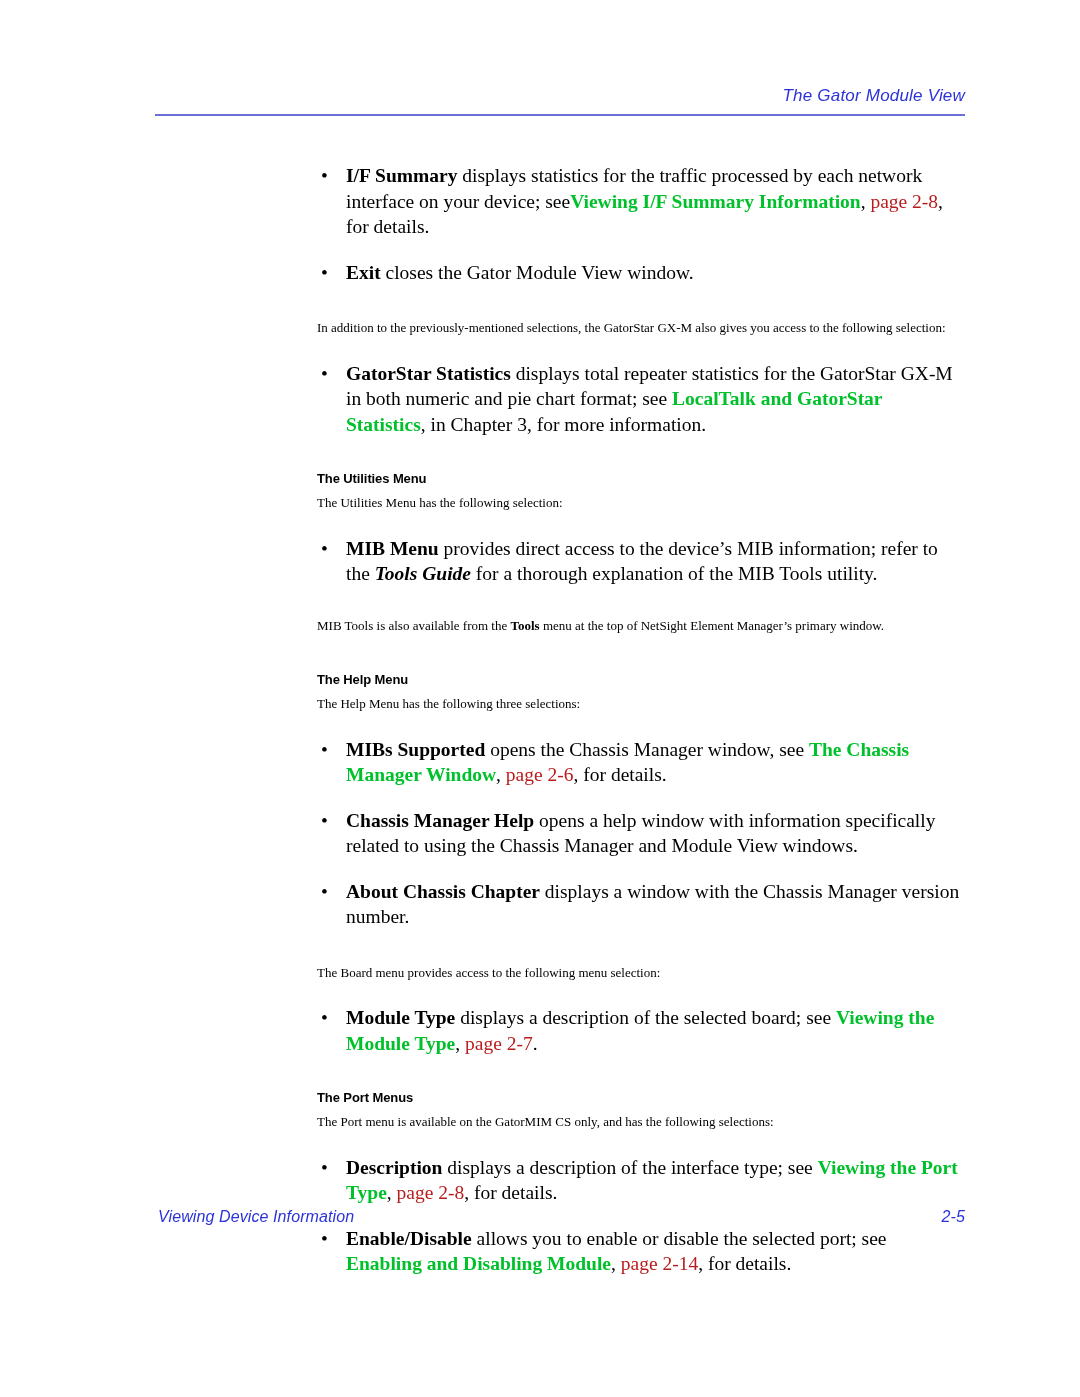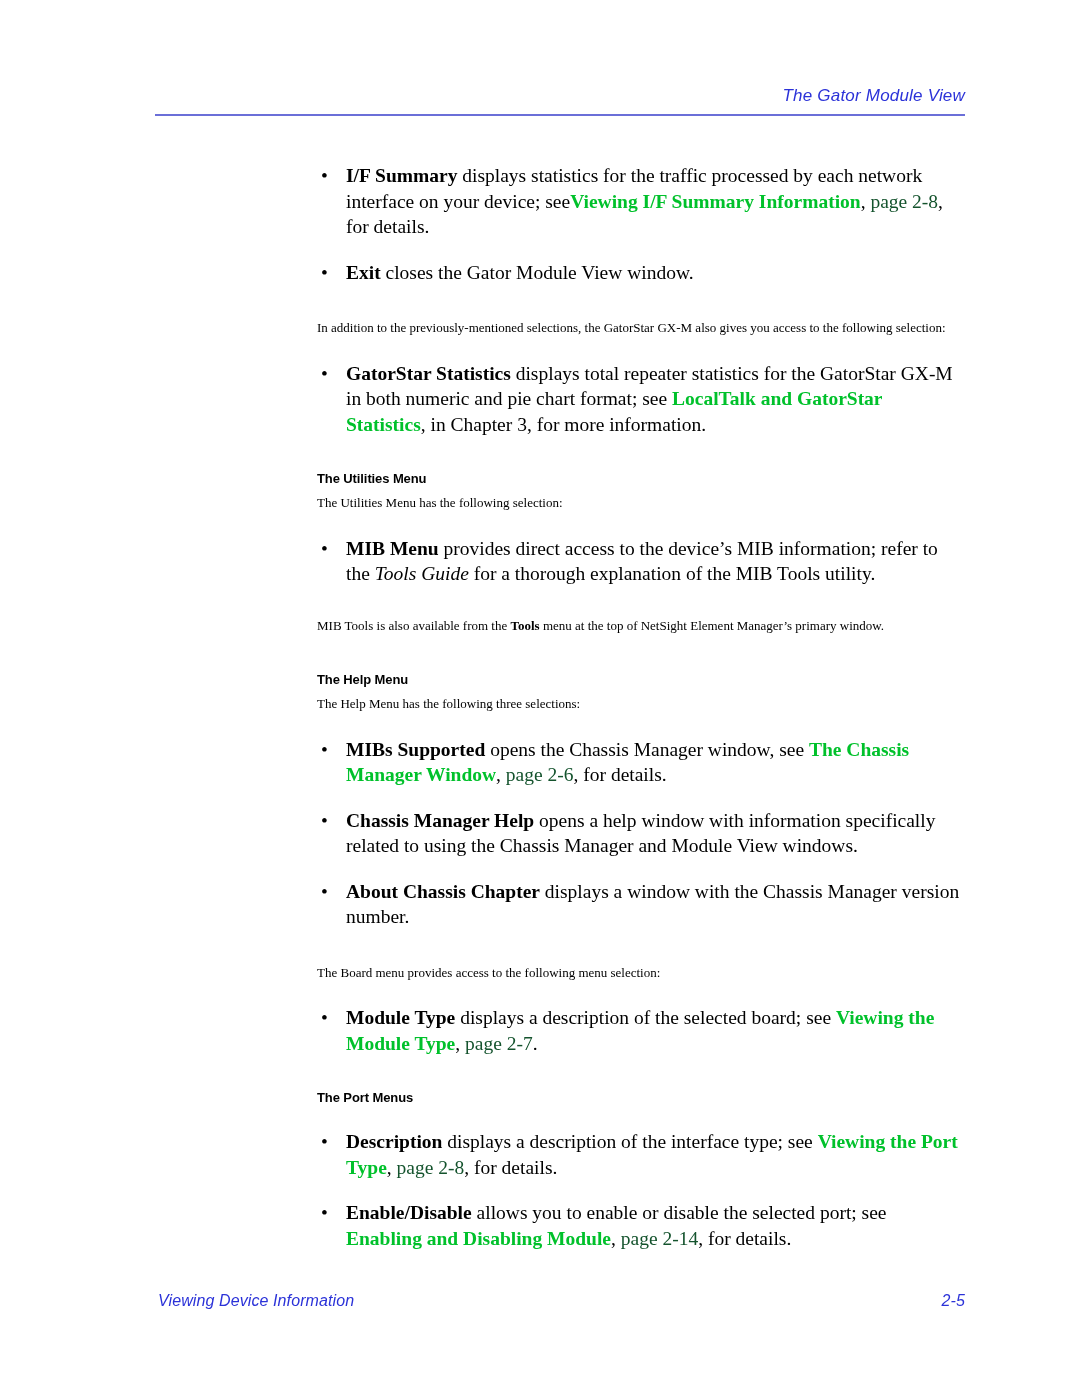--- a/index.html
+++ b/index.html
@@ -85,35 +85,35 @@
     line-height: 23px;
     letter-spacing: -0.1px;
     color: #000000;
   }
   .gap-md  { height: 20px; }
   .gap-lg  { height: 26px; }
   .gap-xl  { height: 30px; }
 
   
   .b   { font-weight: bold; }
-  .bi  { font-weight: normal; font-style: italic; }
+  .bi  { font-weight: bold; font-style: italic; }
   .lnk {
     color: #00C12B;
     font-weight: bold;
   }
   .pgref {
-    color: #14532d;
+    color: #b91c1c;
     font-weight: normal;
   }
 
   
   .footer {
     position: absolute;
     left: 158px;
-    top: 1291px;
+    top: 1207px;
     width: 807px;
     display: flex;
     justify-content: space-between;
     align-items: baseline;
   }
   .footer-text, .footer-page {
     font-family: "Liberation Sans", "DejaVu Sans", sans-serif;
     font-style: italic;
     font-size: 16px;
     color: #2B32D8;
@@ -207,20 +207,21 @@
     <div class="gap-md"></div>
 
     <div class="bullet">
       <span class="dot">•</span>
       <span class="b">Module Type</span><span> displays a description of the selected board; see </span><span class="lnk">Viewing the Module Type</span><span>, </span><span class="pgref">page 2-7</span><span>.</span>
     </div>
 
     <div class="gap-xl"></div>
 
     <h3 class="heading">The Port Menus</h3>
+    <p class="para">The Port menu is available on the GatorMIM CS only, and has the following selections:</p>
 
     <div class="gap-md"></div>
 
     <div class="bullet">
       <span class="dot">•</span>
       <span class="b">Description</span><span> displays a description of the interface type; see </span><span class="lnk">Viewing the Port Type</span><span>, </span><span class="pgref">page 2-8</span><span>, for details.</span>
     </div>
 
     <div class="gap-md"></div>
 

